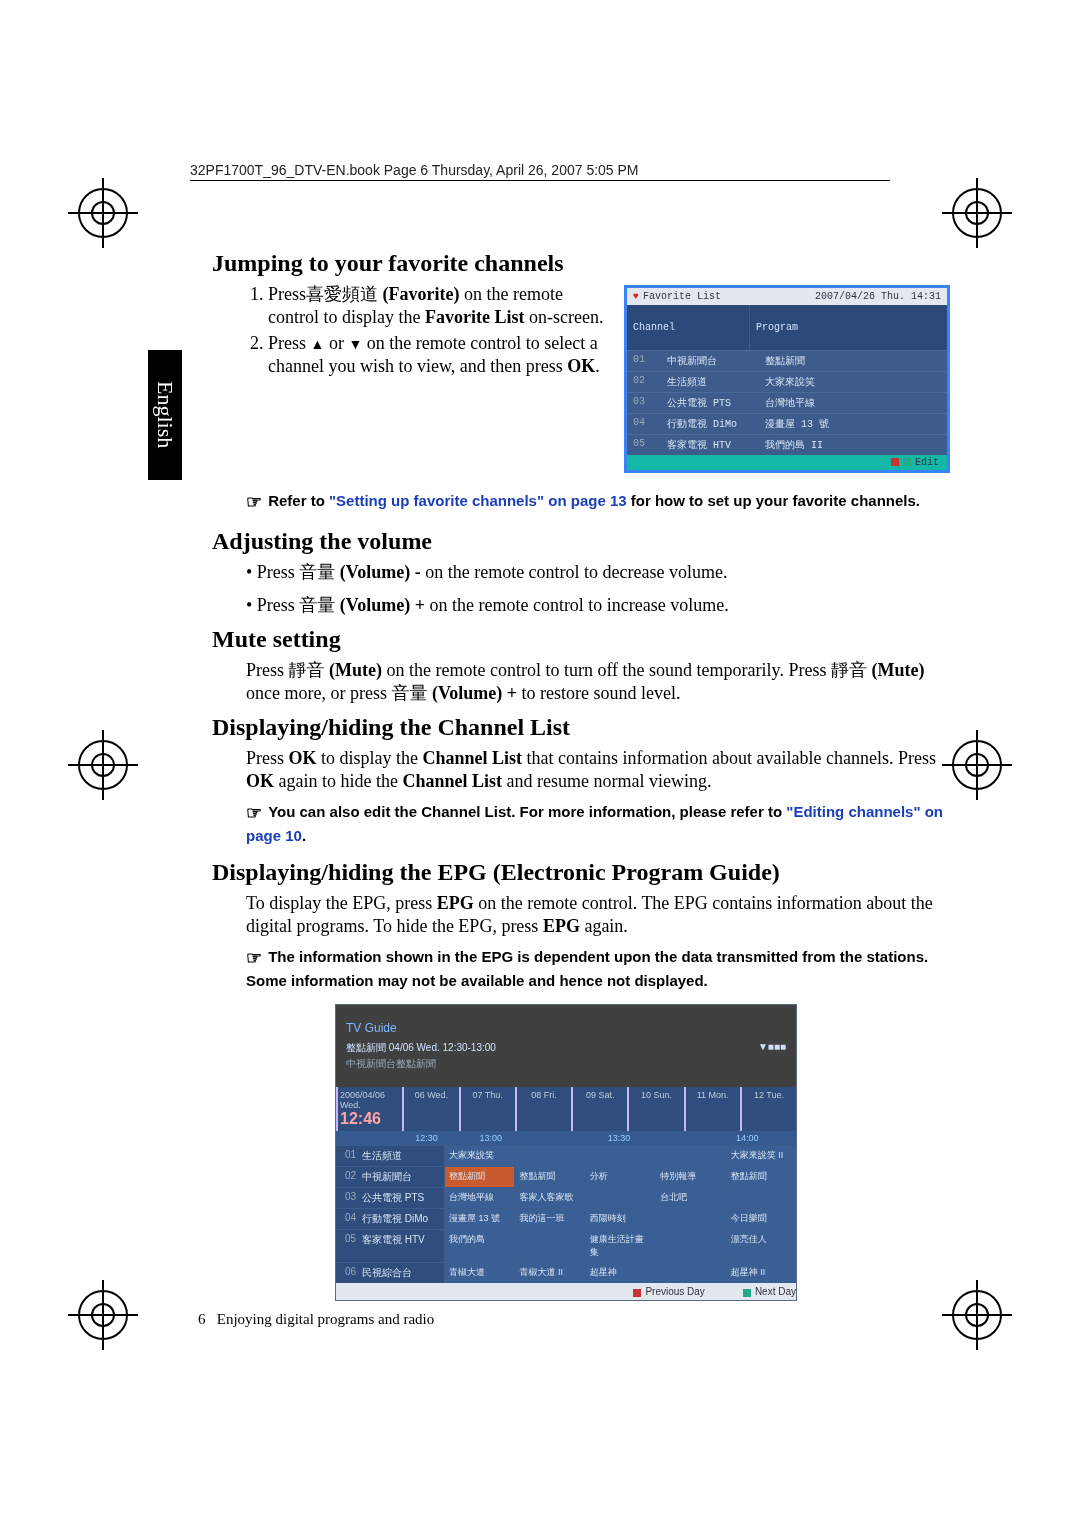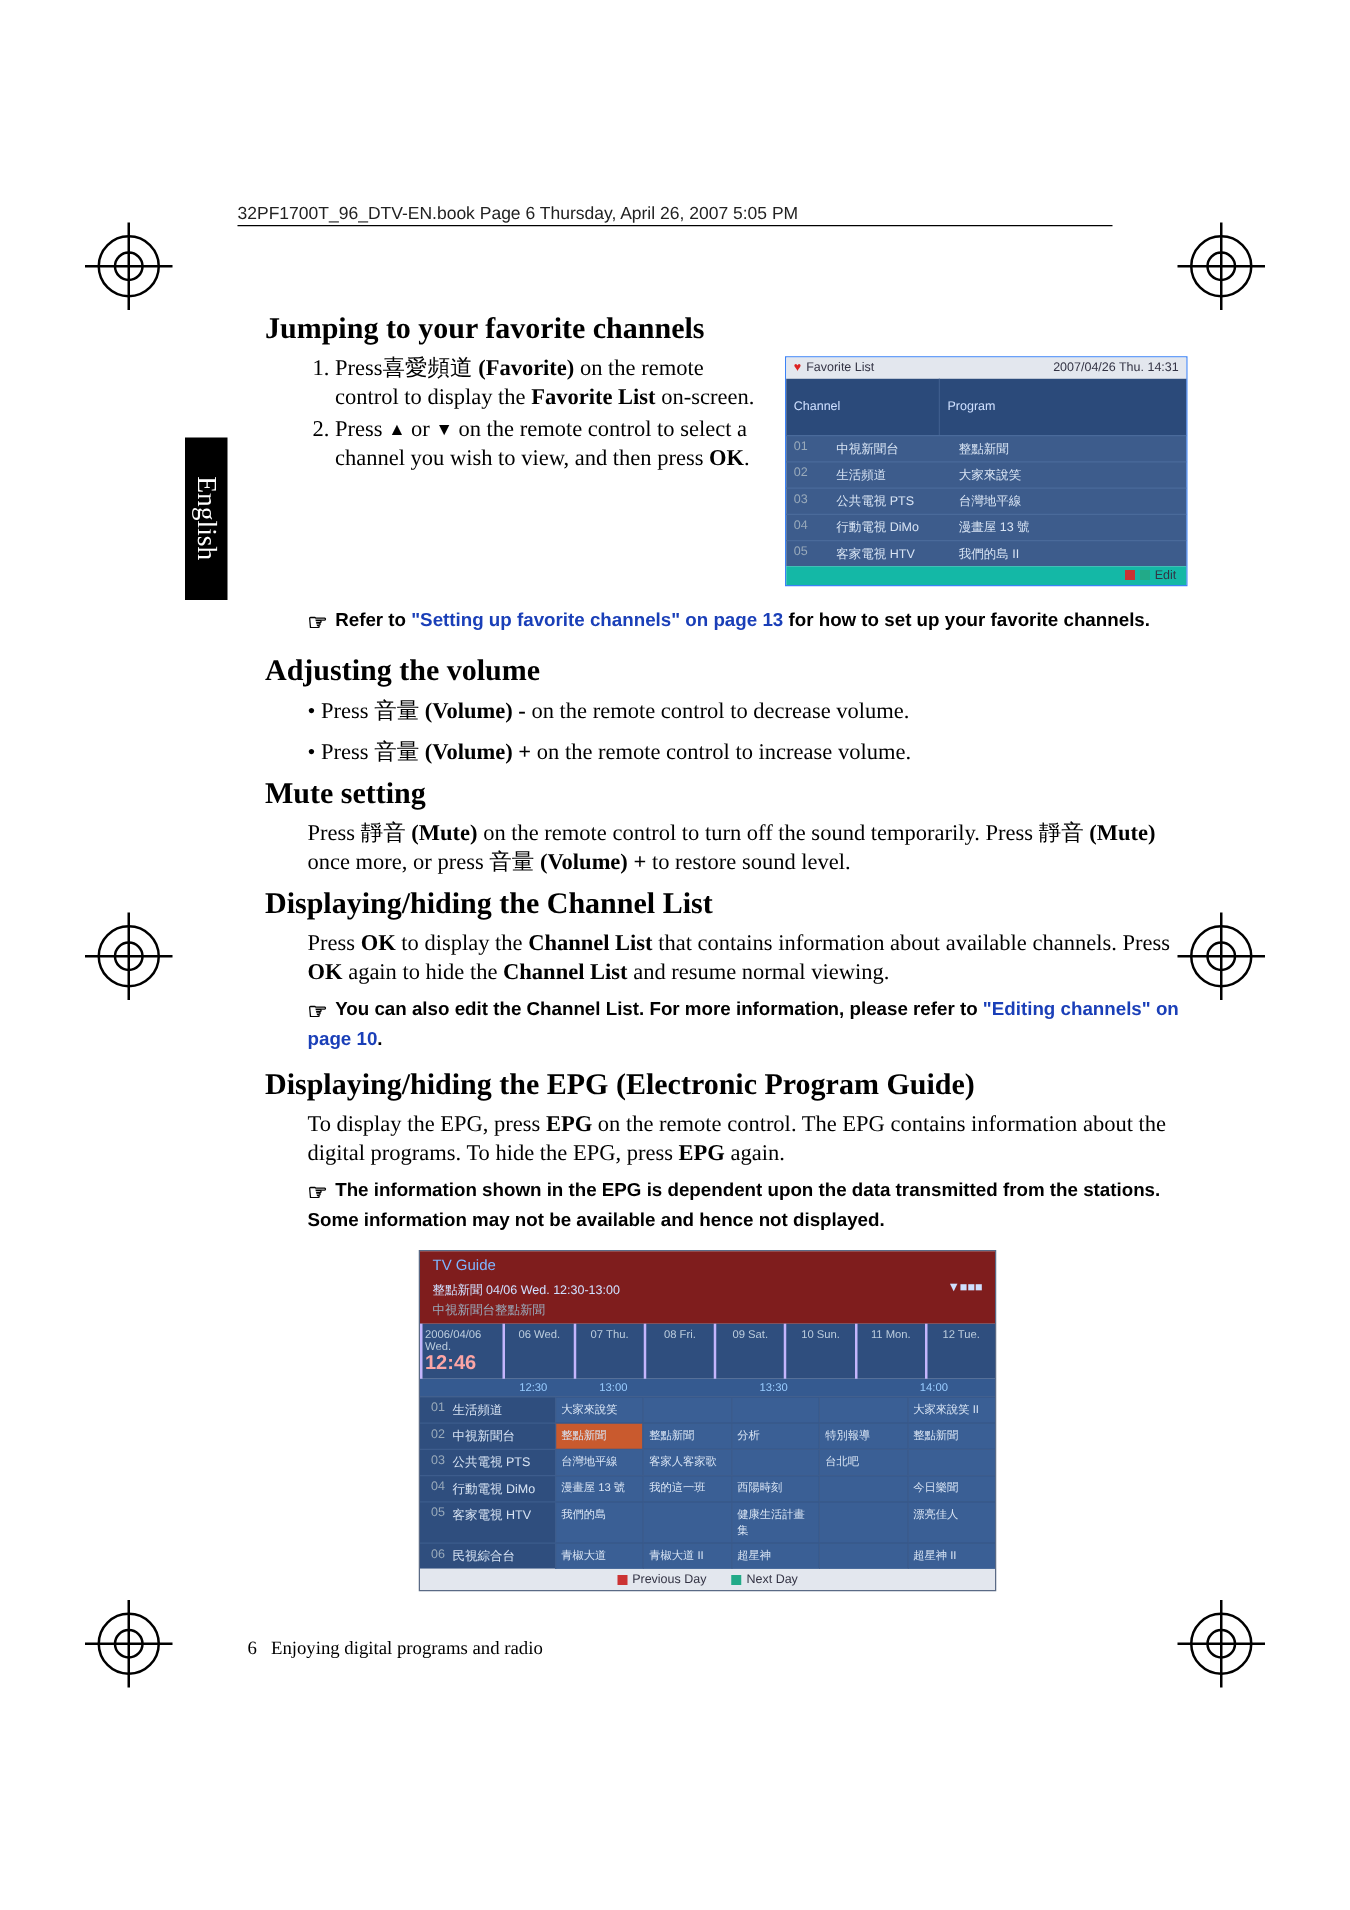--- a/index.html
+++ b/index.html
@@ -22,51 +22,51 @@
   h2{font-size:24px;font-weight:bold;margin:0 0 6px 30px}
   .body{font-size:18px;line-height:1.25;margin:0 0 10px 64px}
   ol.body{padding-left:22px;margin-left:64px}
   ol.body li{margin-bottom:4px}
   .note{font-family:Helvetica,Arial,sans-serif;font-weight:bold;font-size:15px;margin:4px 0 14px 64px;line-height:1.3}
   .note .link{color:#1a3fb8}
   .note-icon{display:inline-block;vertical-align:top;margin-right:6px;font-size:18px}
   .arrow{font-size:14px;vertical-align:middle}
   b{font-weight:bold}
   
-  .fav-wrap{float:right;width:320px;margin:2px 0 8px 10px;border:1px solid #3b82f6;font-family:Liberation Sans, sans-serif;font-size:10px}
+  .fav-wrap{float:right;width:320px;margin:2px 0 8px 10px;border:3px solid #3b82f6;font-family:Liberation Mono, monospace;font-size:10px}
   .fav-top{background:#e3e7ee;padding:3px 6px;display:flex;justify-content:space-between;color:#334}
   .fav-top .heart{color:#d22;margin-right:4px}
   .fav-head{display:flex;background:#2b4a7a;color:#cfe0ff}
   .fav-head div{padding:17px 6px}
   .fav-head .c1{width:110px;border-right:1px solid #3d5c8c}
   .fav-rows{background:#3d5c8c;color:#d8e4f4}
   .fav-row{display:flex;border-top:1px solid #4a6a9a}
   .fav-row div{padding:3px 6px}
   .fav-row .n{width:22px;color:#9ab}
   .fav-row .ch{width:86px}
   .fav-bot{background:#14b8a6;text-align:right;padding:2px 8px;color:#334}
   .fav-bot .dot{display:inline-block;width:8px;height:8px;background:#c33;vertical-align:middle;margin-right:4px}
   .fav-bot .dotg{background:#2a8}
   
   .epg-wrap{width:460px;margin:10px auto 0 auto;border:1px solid #5a6a85;font-family:Helvetica,Arial,sans-serif;font-size:10px;color:#d8e4f4}
-  .epg-top{background:#7f1d1d;padding:4px 10px}
+  .epg-top{background:#404040;padding:16px 10px}
   .epg-title{color:#7fb6ff;font-size:12px;margin-bottom:6px}
   .epg-info{color:#cfe0ff;font-size:10px;display:flex;justify-content:space-between}
   .epg-sub{color:#9ab;margin-top:2px}
   .epg-days{display:flex;background:#2f4e7e}
   .epg-days div{flex:1;padding:3px 2px;text-align:center;border-left:2px solid #c4b5fd;font-size:9px;color:#bcd}
   .epg-times{display:flex;background:#355a90}
   .epg-times div{flex:1;padding:2px 4px;color:#9cf;font-size:9px}
   .epg-grid{background:#2f4e7e}
   .epg-row{display:flex;border-top:1px solid #3d5c8c}
   .epg-row .n{width:18px;padding:3px 2px;color:#9ab;text-align:right}
   .epg-row .ch{width:78px;padding:3px 4px}
   .epg-row .cell{flex:1;padding:3px 4px;border-left:1px solid #3d5c8c;background:#3a5f95;font-size:9px}
   .epg-row .cell.hl{background:#c95a2e}
-  .epg-bot{background:#e3e7ee;color:#334;display:flex;justify-content:center;gap:20px;padding:3px 0}
+  .epg-bot{background:#e3e7ee;color:#334;display:flex;justify-content:flex-end;gap:38px;padding:3px 0}
   .epg-bot span::before{content:"";display:inline-block;width:8px;height:8px;background:#c33;margin-right:4px;vertical-align:middle}
   .epg-bot span.g::before{background:#2a8}
   .footer{position:absolute;left:198px;bottom:200px;font-size:15px}
   .clearfix::after{content:"";display:block;clear:both}
 </style>
 </head>
 <body>
 
 <div class="page">
   <div class="header-line">32PF1700T_96_DTV-EN.book  Page 6  Thursday, April 26, 2007  5:05 PM</div>

